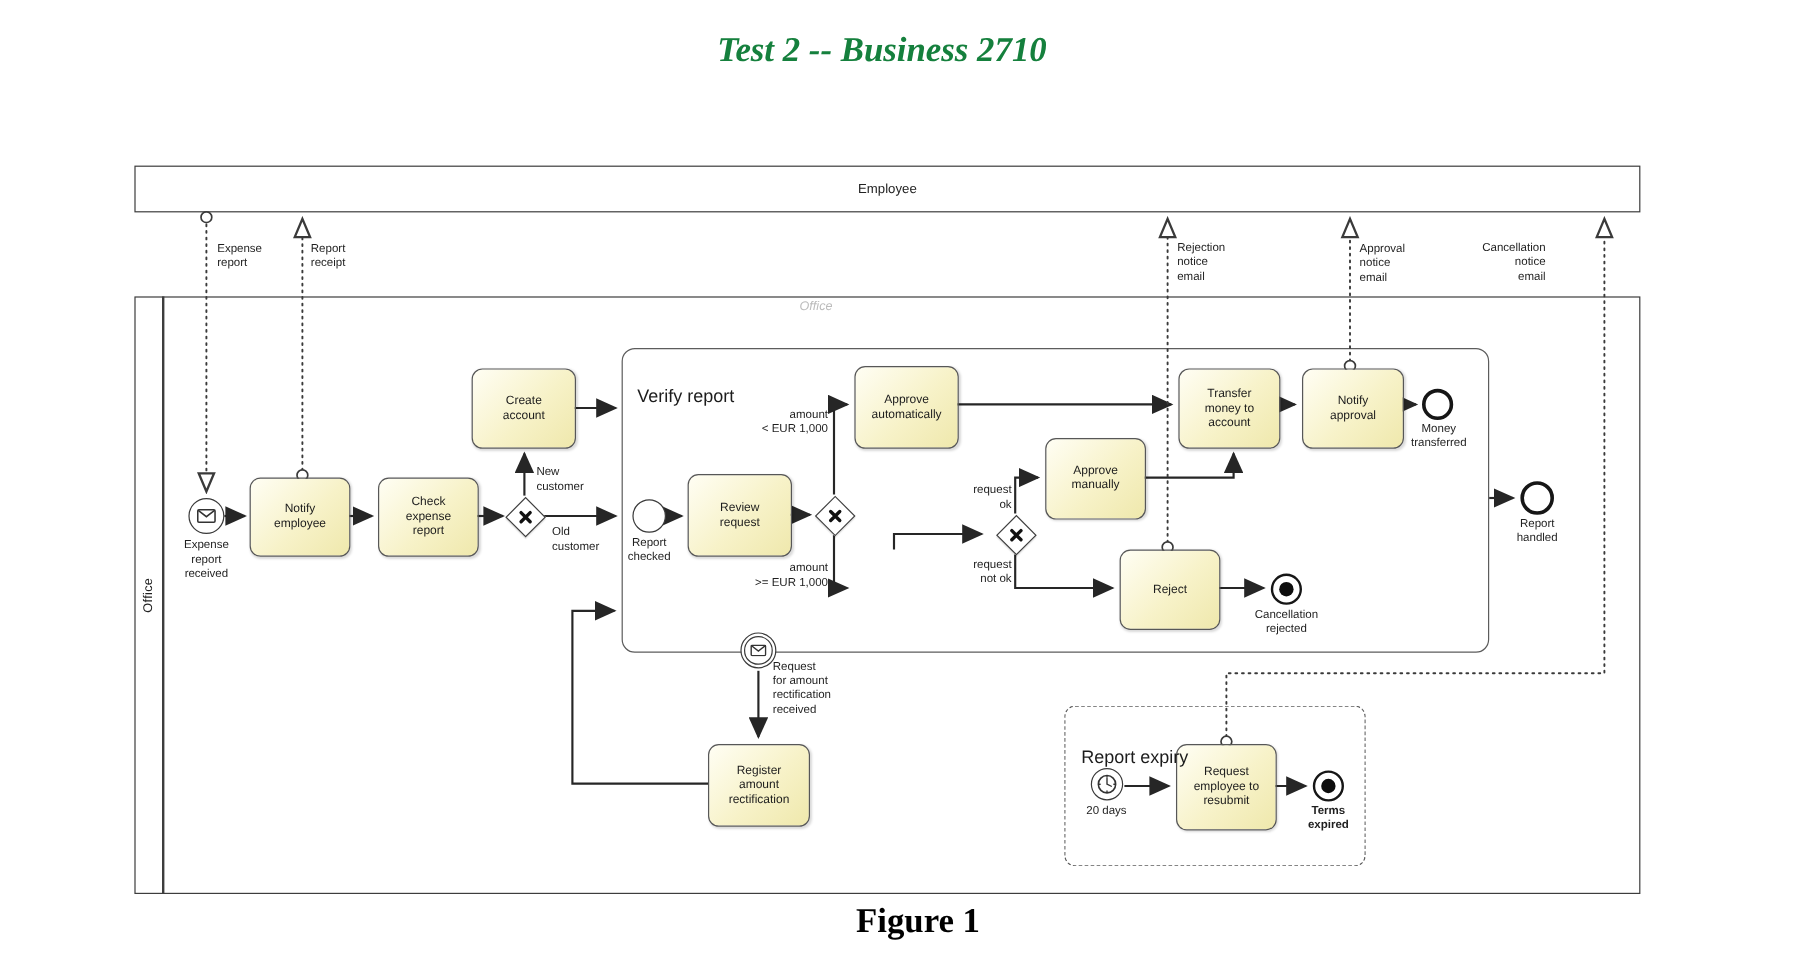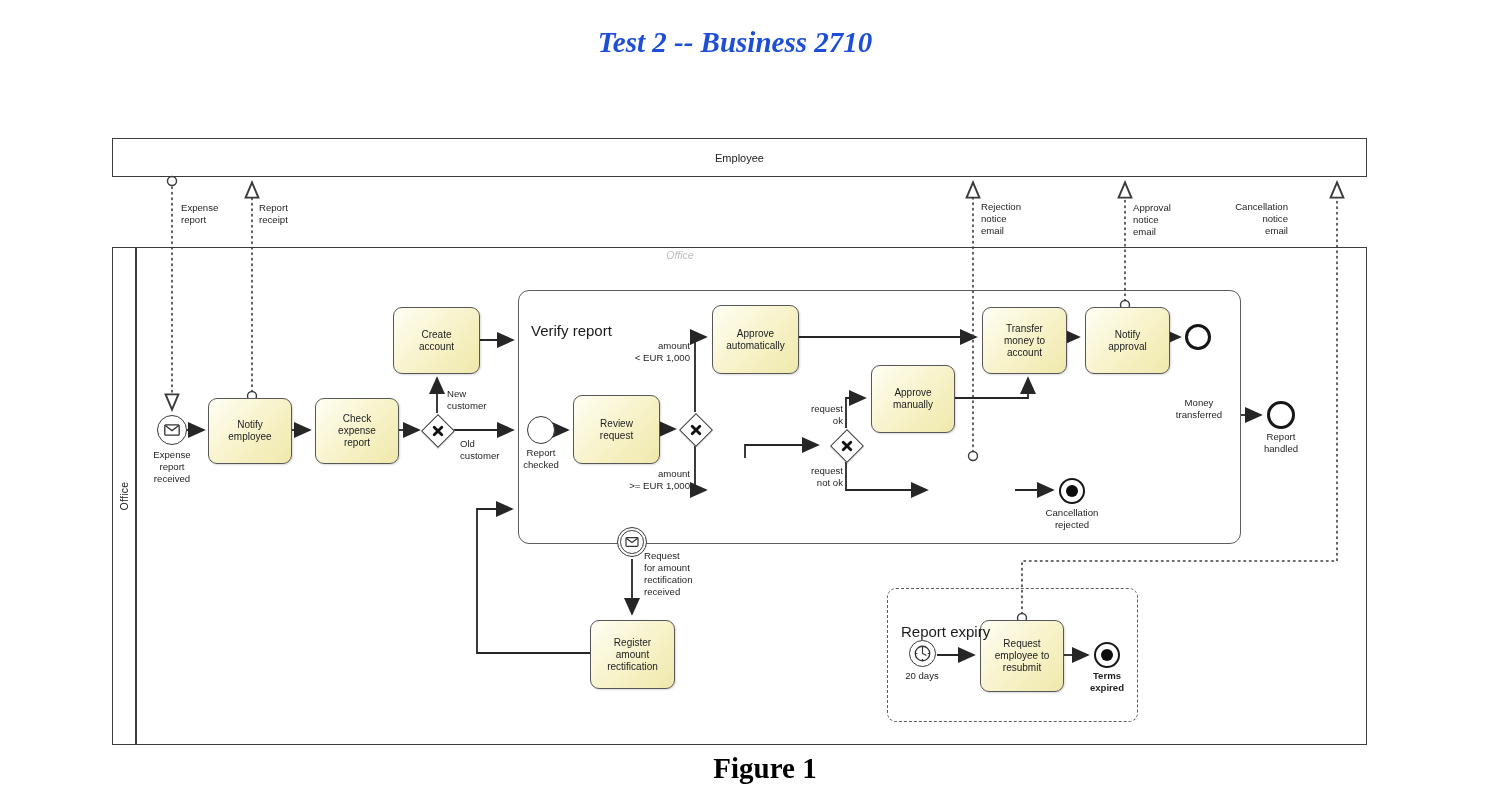--- a/index.html
+++ b/index.html
@@ -2,21 +2,21 @@
 <html><head>
 <meta charset="utf-8">
 <style>
   html,body{margin:0;padding:0;background:#fff;}
   #page{position:relative;width:1502px;height:798px;background:#fff;overflow:hidden;
         font-family:"Liberation Sans",sans-serif;color:#1f1f1f;}
   .abs{position:absolute;}
   
   #doc-title{left:0;top:26px;width:1470px;text-align:center;
              font-family:"Liberation Serif",serif;font-style:italic;font-weight:bold;
-             font-size:29px;color:#1d4ed8;}
+             font-size:29px;color:#15803d;}
   #fig-caption{left:0;top:752px;width:1530px;text-align:center;
              font-family:"Liberation Serif",serif;font-weight:bold;font-size:29px;color:#000;}
   
   .pool{border:1.6px solid #3d3d3d;background:transparent;box-sizing:border-box;}
   #employee-pool{left:112px;top:138px;width:1255px;height:39px;display:flex;
                  align-items:center;justify-content:center;font-size:11px;color:#222;}
   #office-pool{left:112px;top:247px;width:1255px;height:498px;}
   #office-band{left:112px;top:247px;width:25px;height:498px;border-right:2.6px solid #3d3d3d;
                box-sizing:border-box;display:flex;align-items:center;justify-content:center;}
   #office-band span{transform:rotate(-90deg);font-size:10.5px;color:#222;letter-spacing:.3px;}
@@ -130,20 +130,21 @@
 expense
 report</div>
   <div class="task" style="left:393px;top:307px;width:85px;height:65px;">Create
 account</div>
   <div class="task" style="left:573px;top:395px;width:85px;height:67px;">Review
 request</div>
   <div class="task" style="left:712px;top:305px;width:85px;height:67px;">Approve
 automatically</div>
   <div class="task" style="left:871px;top:365px;width:82px;height:66px;">Approve
 manually</div>
+  <div class="task" style="left:933px;top:458px;width:82px;height:65px;">Reject</div>
   <div class="task" style="left:982px;top:307px;width:83px;height:65px;">Transfer
 money to
 account</div>
   <div class="task" style="left:1085px;top:307px;width:83px;height:65px;">Notify
 approval</div>
   <div class="task" style="left:590px;top:620px;width:83px;height:67px;">Register
 amount
 rectification</div>
   <div class="task" style="left:980px;top:620px;width:82px;height:70px;">Request
 employee to
@@ -199,21 +200,21 @@
   </div>
   <div class="ev term" style="left:1094px;top:642px;width:26px;height:26px;">
     <span class="dot"></span>
   </div>
 
   <div class="lbl c" style="left:132px;top:449px;width:80px;">Expense
 report
 received</div>
   <div class="lbl c" style="left:501px;top:447px;width:80px;">Report
 checked</div>
-  <div class="lbl c" style="left:1150px;top:352px;width:98px;margin-top:45px;">Money
+  <div class="lbl c" style="left:1150px;top:352px;width:98px;">Money
 transferred</div>
   <div class="lbl c" style="left:1022px;top:507px;width:100px;">Cancellation
 rejected</div>
   <div class="lbl c" style="left:1241px;top:431px;width:80px;">Report
 handled</div>
   <div class="lbl" style="left:644px;top:550px;">Request
 for amount
 rectification
 received</div>
   <div class="lbl c" style="left:887px;top:670px;width:70px;">20 days</div>

